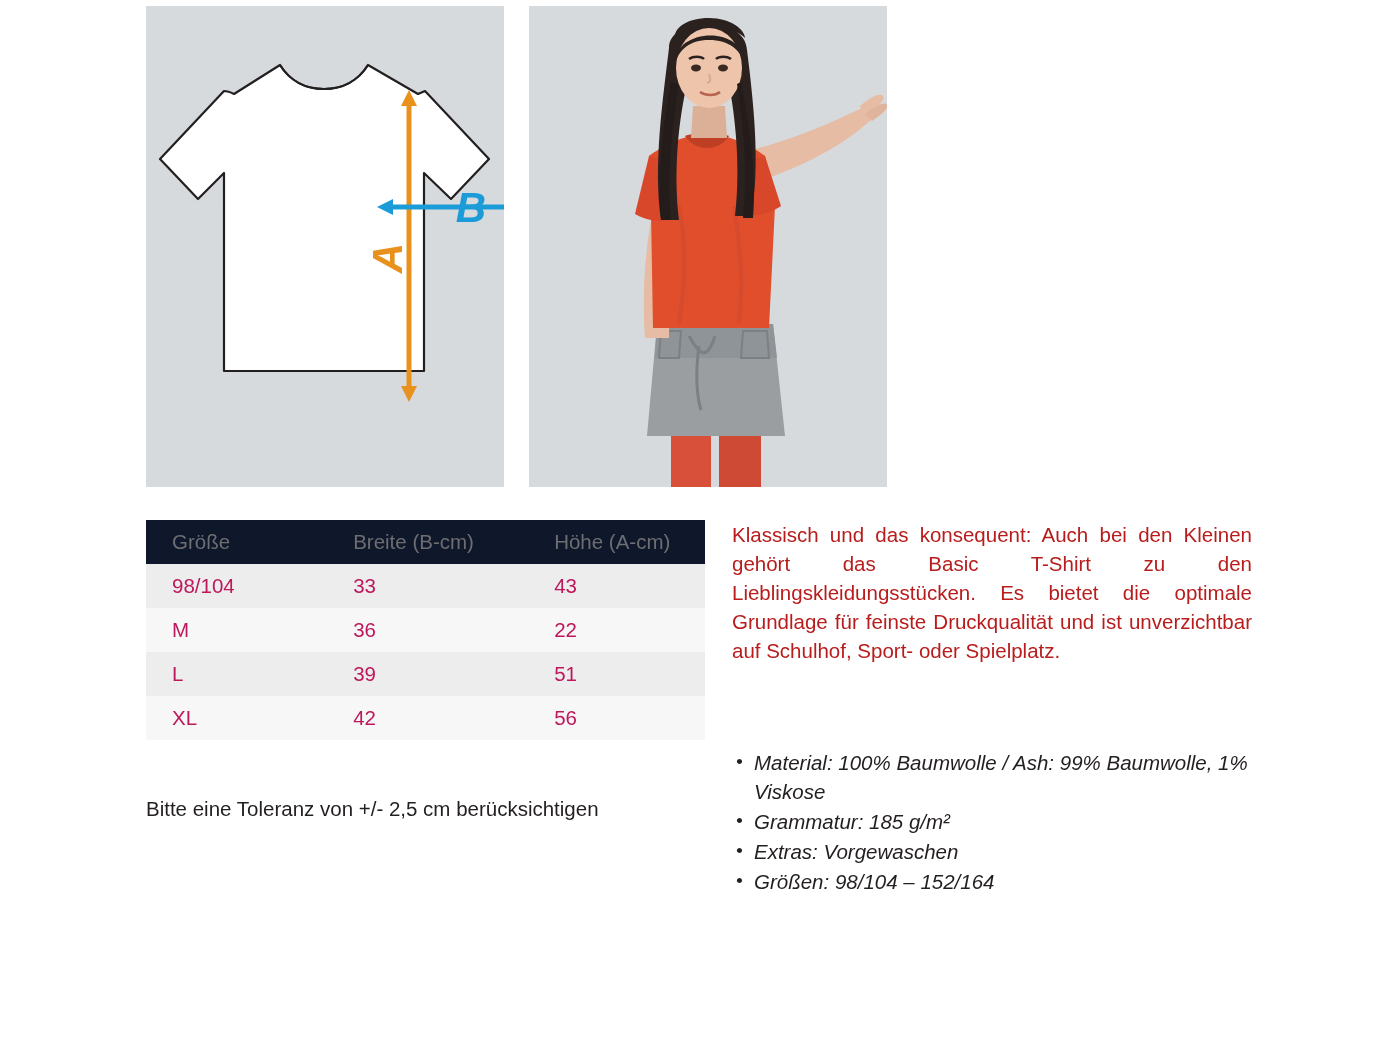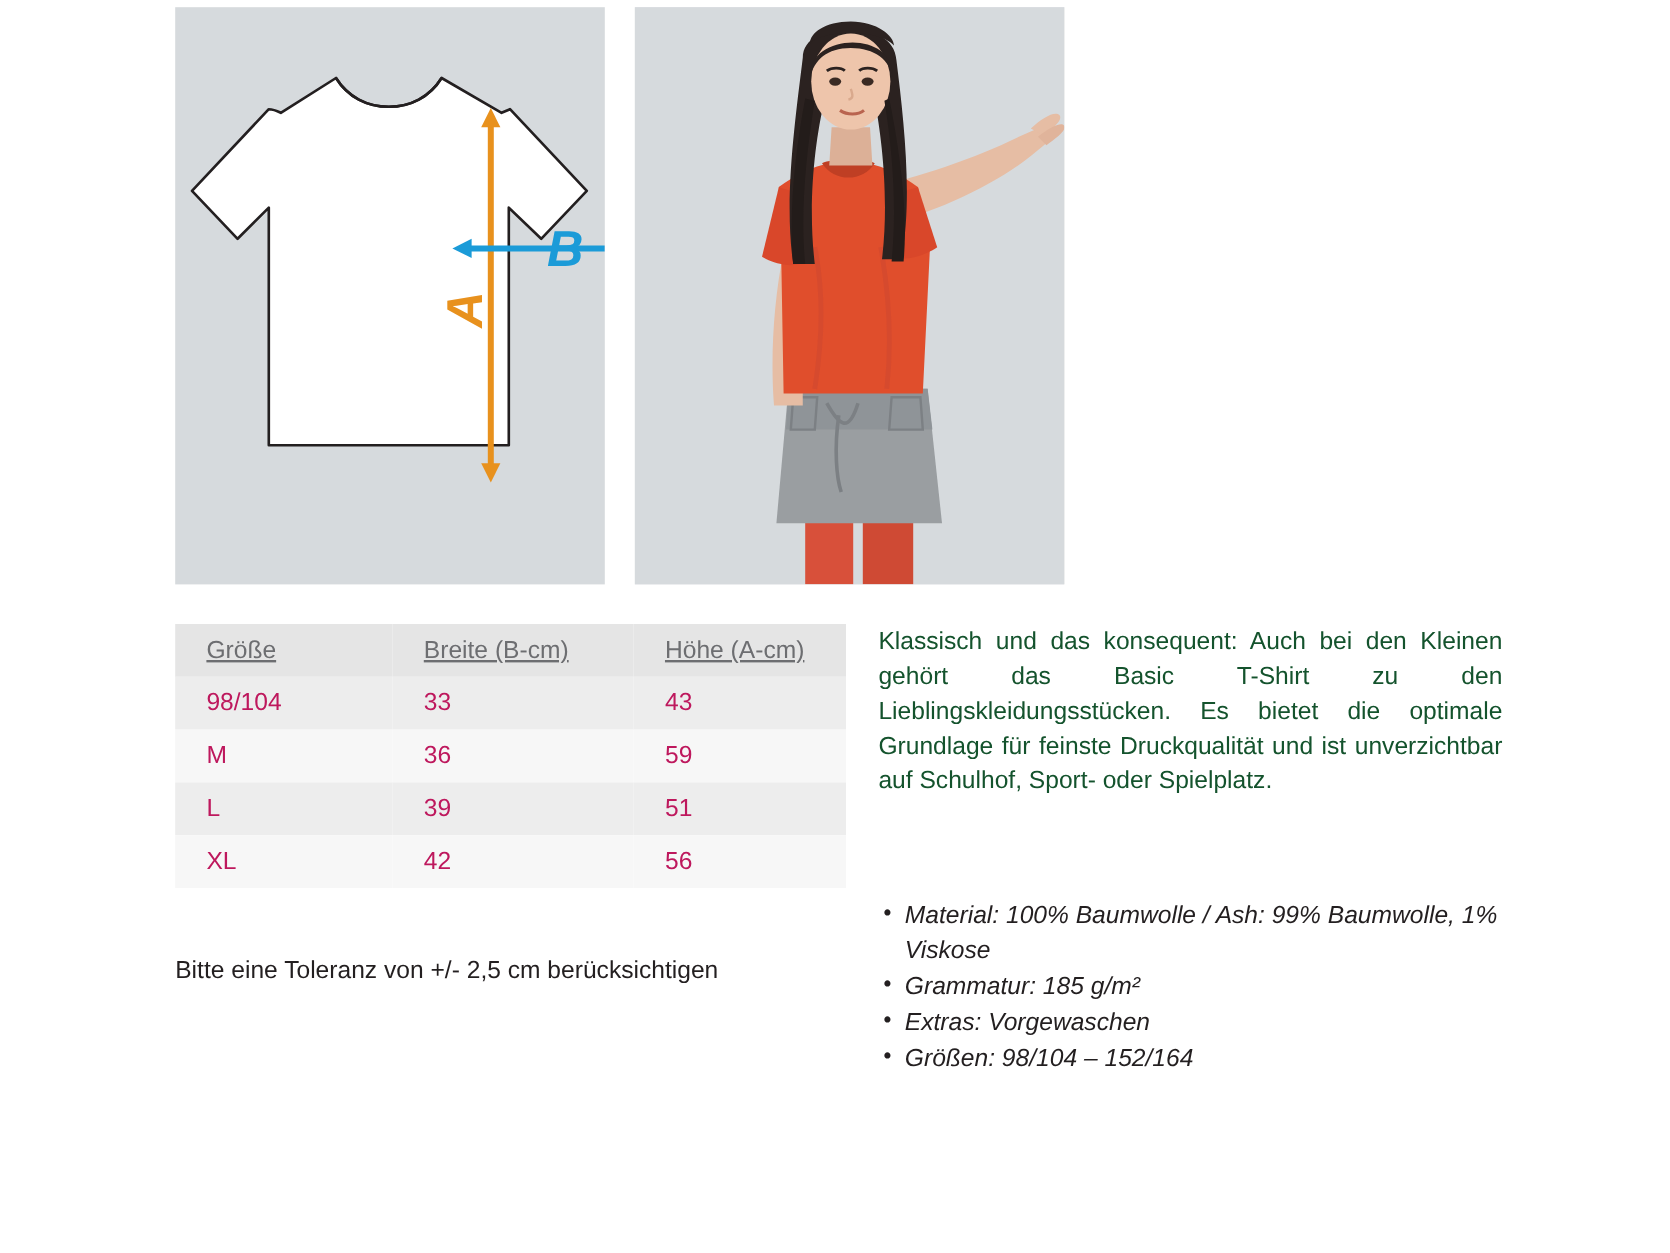--- a/index.html
+++ b/index.html
@@ -59,23 +59,22 @@
     font-size: 20.5px;
   }
   .size-table th,
   .size-table td {
     text-align: left;
     padding: 10px 0 10px 26px;
     font-weight: normal;
     color: #be185d;
   }
   .size-table thead th {
-    background: #e5e5e5;
+    background: #0f172a;
     color: #6d6e71;
-    text-decoration: underline;
   }
   .size-table tbody tr:nth-child(odd) {
     background: #ededed;
   }
   .size-table tbody tr:nth-child(even) {
     background: #f7f7f7;
   }
   .col-size   { width: 178px; }
   .col-width  { width: 205px; }
   .col-height { width: 176px; }
@@ -90,21 +89,21 @@
   }
 
   
   .description {
     position: absolute;
     left: 732px;
     top: 520px;
     width: 520px;
     font-size: 20.5px;
     line-height: 1.42;
-    color: #14532d;
+    color: #b91c1c;
   }
   .description p {
     margin: 0;
     text-align: justify;
     text-justify: inter-word;
   }
 
   .features {
     position: absolute;
     left: 732px;
@@ -223,21 +222,21 @@
   </thead>
   <tbody>
     <tr>
       <td>98/104</td>
       <td>33</td>
       <td>43</td>
     </tr>
     <tr>
       <td>M</td>
       <td>36</td>
-      <td>59</td>
+      <td>22</td>
     </tr>
     <tr>
       <td>L</td>
       <td>39</td>
       <td>51</td>
     </tr>
     <tr>
       <td>XL</td>
       <td>42</td>
       <td>56</td>

